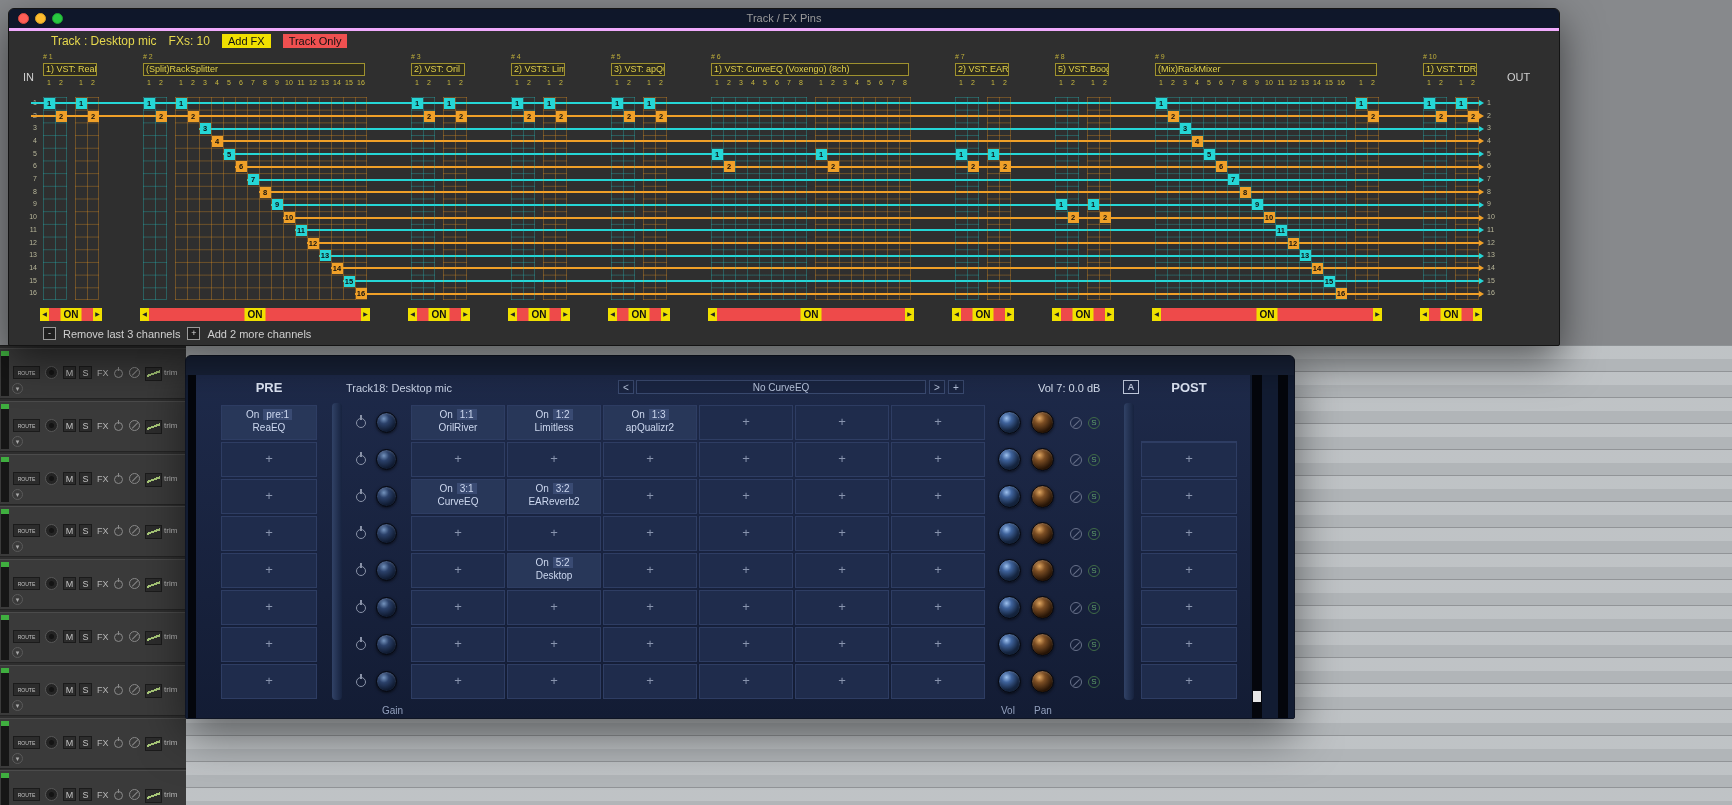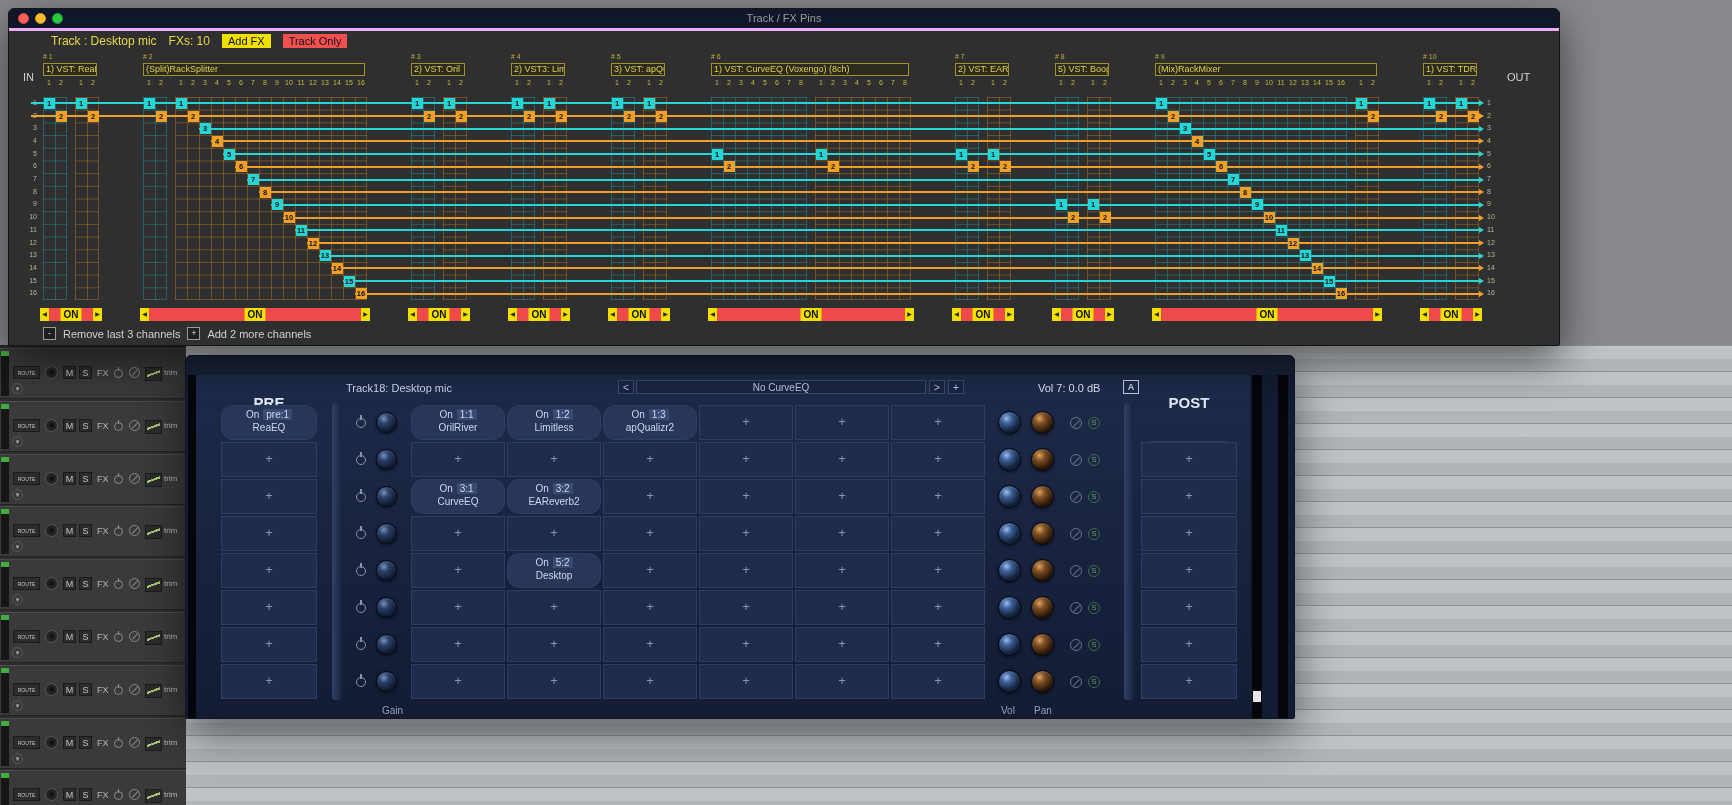--- a/index.html
+++ b/index.html
@@ -69,29 +69,29 @@
   
   .rack-window{position:absolute;left:185px;top:355px;width:1110px;height:364px;background:#182238;
     border:1px solid #0f1524;border-radius:6px 6px 2px 2px;box-shadow:0 16px 46px rgba(0,0,0,.5);box-sizing:border-box;}
   .rack-body{position:absolute;left:0;top:19px;right:0;bottom:0;background:#121c32;overflow:hidden;}
   .rack-main{position:absolute;left:10px;top:0;width:1054px;bottom:0;
     background:linear-gradient(#1e2a4a,#131c34);}
   .rail{position:absolute;top:0;bottom:0;background:#04060c;}
   .bezel{position:absolute;width:10px;top:28px;bottom:18px;border-radius:4px;
     background:linear-gradient(90deg,#314266,#17233f);}
   .scroll-thumb{position:absolute;left:1px;right:1px;bottom:16px;height:11px;background:#e6e6e6;}
-  .hdr-col-label{position:absolute;top:19px;width:96px;text-align:center;font-size:15px;font-weight:bold;color:#e0e8f7;}
+  .hdr-col-label{position:absolute;top:5px;width:96px;text-align:center;font-size:13px;font-weight:bold;color:#e0e8f7;}
   .hdr-track{position:absolute;left:160px;top:7px;font-size:11px;color:#ccd6ea;}
   .pchip{position:absolute;top:5px;height:14px;line-height:14px;text-align:center;font-size:10px;
     color:#b9c5dd;background:#1a2542;border:1px solid #3a4a70;box-sizing:border-box;}
   .hdr-vol{position:absolute;left:852px;top:7px;font-size:11px;color:#d7e0f0;}
   .hdr-a{position:absolute;left:937px;top:5px;width:16px;height:14px;border:1px solid #c3cce0;
     color:#c3cce0;font-size:9px;line-height:13px;text-align:center;font-weight:bold;box-sizing:border-box;}
   .rcell{position:absolute;height:35px;background:#1f2c4c;border:1px solid #2e3d63;box-sizing:border-box;overflow:hidden;}
-  .rcell.filled{background:#283759;border-radius:12px;}
+  .rcell.filled{background:#283759;}
   .plus{color:#8894ae;font-size:13px;text-align:center;line-height:32px;}
   .slot-line1{font-size:10px;color:#ccd7ee;text-align:center;margin-top:3px;white-space:nowrap;}
   .slot-tag{background:#3a4b73;padding:0 3px;margin-left:4px;}
   .slot-line2{font-size:10px;color:#ccd7ee;text-align:center;margin-top:2px;white-space:nowrap;}
   .pwr{position:absolute;width:10px;height:10px;border:1px solid #8a93a8;border-radius:50%;box-sizing:border-box;}
   .pwr::after{content:"";position:absolute;left:3px;top:-4px;width:2px;height:5px;background:#8a93a8;}
   .knob{position:absolute;border-radius:50%;border:1px solid #05070e;box-sizing:border-box;
     box-shadow:inset 0 1px 2px rgba(255,255,255,.18), 0 1px 3px rgba(0,0,0,.6);}
   .knob.gain{background:radial-gradient(circle at 36% 30%, #7493bd 0%, #2b416a 28%, #0f1a30 70%);}
   .knob.vol{background:radial-gradient(circle at 36% 30%, #9cc0ee 0%, #3f639c 25%, #152540 62%, #0a1322 100%);}

